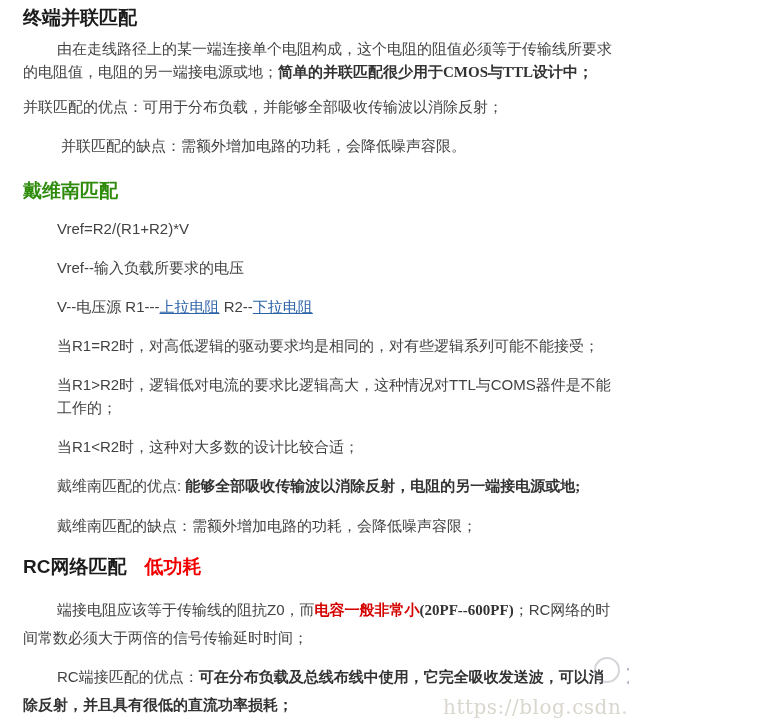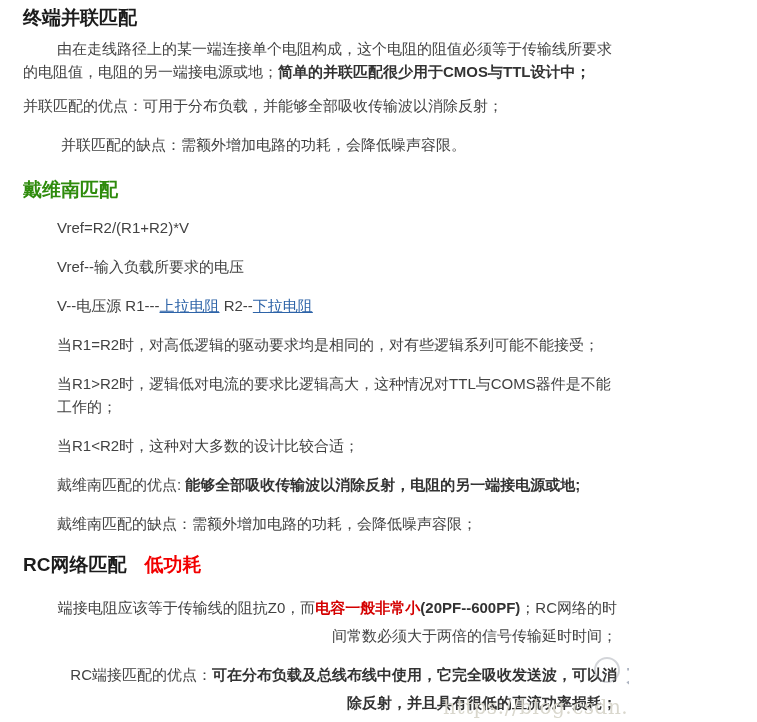--- a/index.html
+++ b/index.html
@@ -23,24 +23,24 @@
   .s1-p2{margin:11px 0 0;line-height:23px;}
   .s1-p3{margin:16px;line-height:23px;text-indent:22px;}
 
   
   .h-green{margin-top:22px;}
   .s2-p{margin:16px 0 0 34px;line-height:23px;}
   .s2-p.first{margin-top:14px;}
 
   
   .h-rc{margin-top:18px;}
-  .s3-p{margin:11px 0 0;line-height:28px;text-indent:34px;text-align:right;}
+  .s3-p{margin:11px 0 0;line-height:28px;text-indent:34px;}
   .s3-p.first{margin-top:17px;}
 
-  b{font-weight:bold;color:#333333;}
+  b{font-weight:bold;color:#333333;font-family:Liberation Serif, serif;}
   .red-inline{color:#d40000;font-weight:bold;}
   .lnk{color:#2e64a8;text-decoration:underline;cursor:pointer;}
 
   
   .wm-logo{
     position:absolute;left:626px;top:658px;
     font-size:23px;font-weight:bold;letter-spacing:1px;
     color:rgba(58,74,104,0.42);
     white-space:nowrap;
   }

